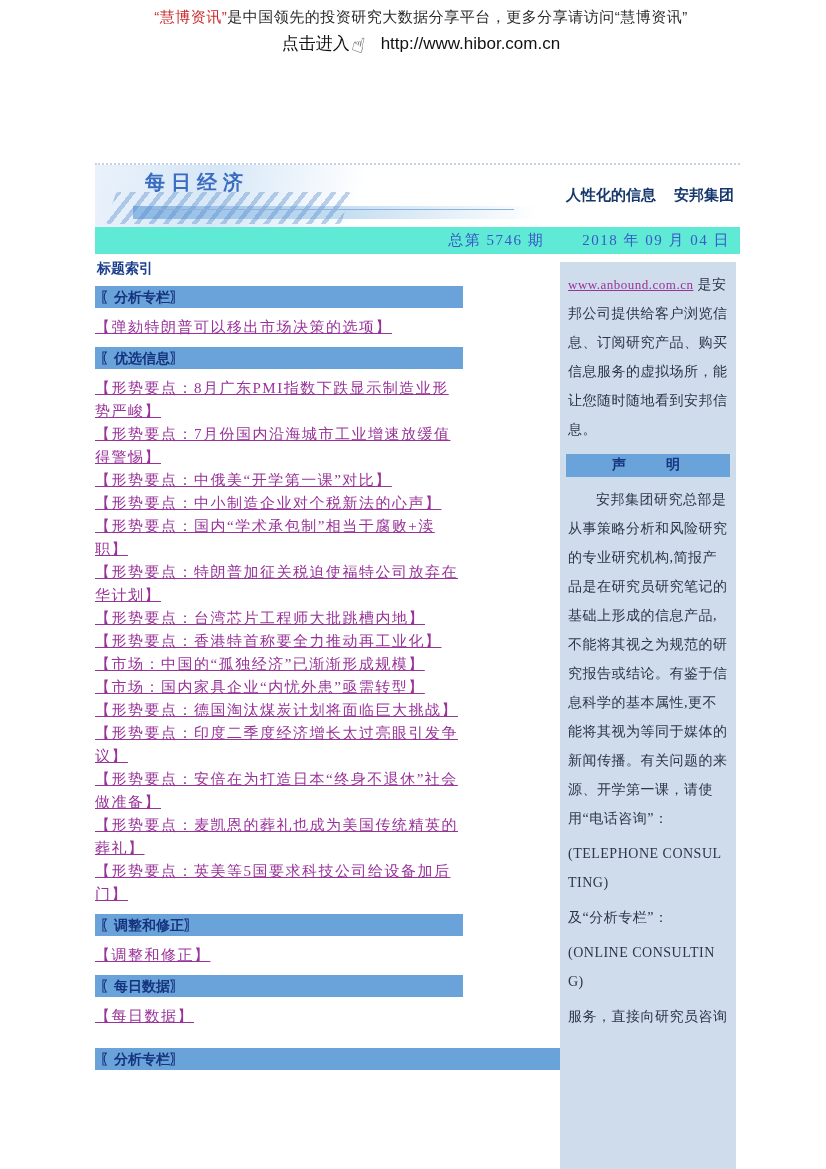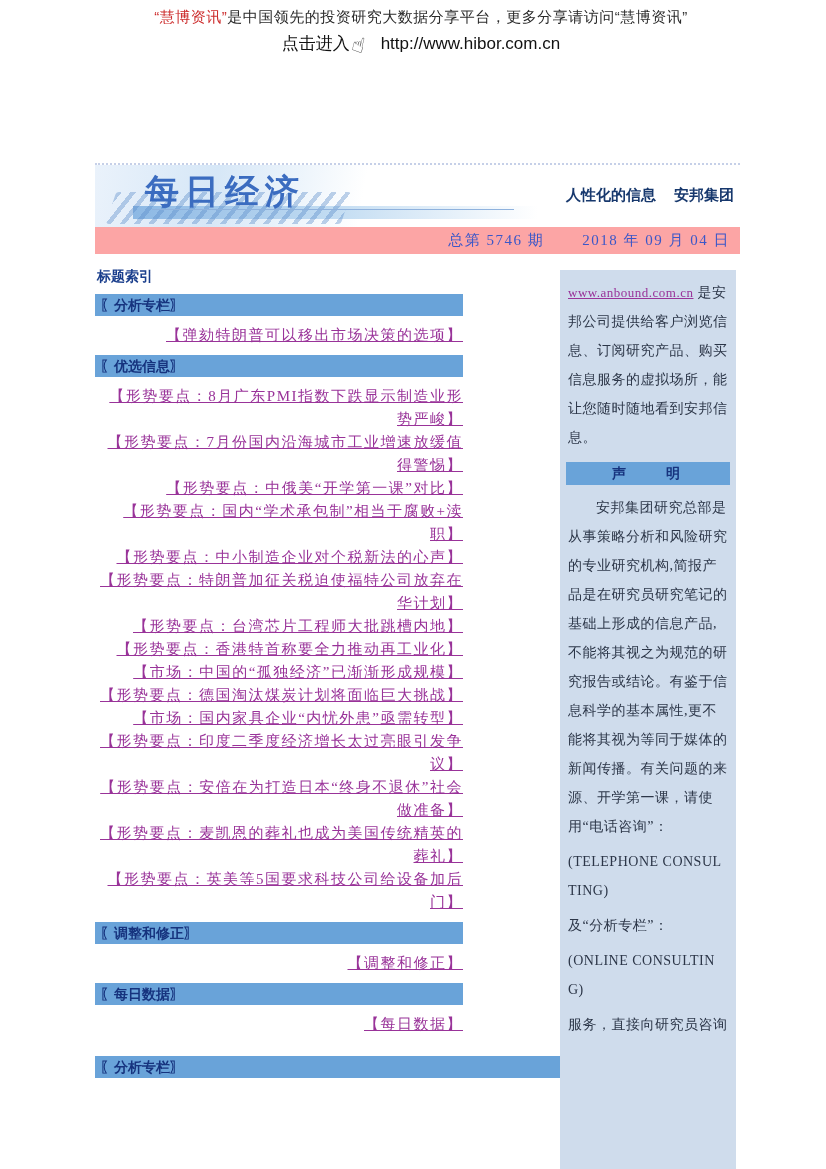--- a/index.html
+++ b/index.html
@@ -19,52 +19,52 @@
   .page{position:absolute;left:95px;top:163px;width:645px;}
   
   .masthead{position:relative;height:62px;border-top:2px dotted #c6d0e8;overflow:hidden;background:#fff;}
   .wash-bg{position:absolute;left:0;top:0;width:340px;height:100%;
     background:linear-gradient(100deg,#eaf2fb 0%,#d6e7f7 35%,rgba(255,255,255,0) 78%);}
   .wash-band{position:absolute;left:38px;top:41px;width:440px;height:13px;
     background:linear-gradient(90deg,#8cb8e4 0%,#c2dcf2 45%,rgba(255,255,255,0) 92%);}
   .wash-diag{position:absolute;left:16px;top:27px;width:235px;height:32px;opacity:.65;
     background:repeating-linear-gradient(115deg,rgba(88,138,200,.6) 0 5px,rgba(255,255,255,0) 5px 13px);
     transform:skewX(-18deg);border-radius:3px;}
-  .masthead-title{position:absolute;left:50px;top:4px;font-size:34px;font-weight:bold;
+  .masthead-title{position:absolute;left:50px;top:4px;font-size:20px;font-weight:bold;
     color:#3b6cc0;letter-spacing:6px;font-family:"Liberation Serif","DejaVu Serif",serif;}
   .title-rule{position:absolute;left:57px;top:44px;width:362px;border-top:1px solid #8fb2dd;}
   .masthead-tagline{position:absolute;right:6px;top:21px;font-size:15px;font-weight:bold;color:#17386d;margin-left:32px;}
   .masthead-tagline .tg2{margin-left:18px;}
   
-  .date-bar{height:27px;line-height:27px;background:#fca5a5;text-align:right;padding-right:10px;
+  .date-bar{height:27px;line-height:27px;background:#5eead4;text-align:right;padding-right:10px;
     box-sizing:border-box;color:#3b57c8;font-size:15px;letter-spacing:1.5px;
     font-family:"Liberation Serif","DejaVu Serif",serif;}
   .date-bar .date-label{margin-left:38px;}
   
-  .content{position:relative;margin-top:14px;}
+  .content{position:relative;margin-top:6px;}
   .left-col{width:368px;}
   .index-title{margin:4px 0 6px 2px;font-size:14px;font-weight:bold;color:#1a3e8c;}
   .sec-bar{height:22px;line-height:22px;background:#69a3d9;color:#16337e;font-weight:bold;
     font-size:14px;padding-left:5px;margin:8px 0;box-sizing:border-box;}
   .sec-bar:first-of-type{margin-top:0;}
   .idx-link{display:block;color:#993399;text-decoration:underline;cursor:pointer;
     font-family:"Liberation Serif","DejaVu Serif",serif;font-size:15px;letter-spacing:1.5px;
-    line-height:23px;word-break:break-all;text-align:right;}
+    line-height:23px;word-break:break-all;}
   .bottom-bar{width:468px;height:22px;line-height:22px;background:#69a3d9;color:#16337e;
     font-weight:bold;font-size:14px;padding-left:5px;box-sizing:border-box;margin-top:20px;}
   
   .right-col{position:absolute;left:465px;top:2px;width:176px;height:1012px;background:#cfdcec;
     box-sizing:border-box;padding:2px 8px;overflow:hidden;
     font-family:"Liberation Serif","DejaVu Serif",serif;color:#2c3648;}
   .rc-p{margin:6px 0 0 0;font-size:14px;line-height:29px;letter-spacing:0.5px;word-break:break-all;}
   .rc-p.indent{text-indent:2em;}
   .rc-link{color:#993399;text-decoration:underline;cursor:pointer;font-size:13px;letter-spacing:0.5px;}
   .rc-bar{height:23px;line-height:23px;background:#69a3d9;color:#16337e;font-weight:bold;
     font-size:14px;text-align:center;margin:10px -2px 8px -2px;
-    font-family:Liberation Serif, serif;letter-spacing:4px;}
+    font-family:Liberation Mono, monospace;letter-spacing:4px;}
   .rc-gap{height:26px;}
 </style>
 </head>
 <body>
 
 <div class="banner">
   <div class="banner-line1">
     <span class="brand">“慧博资讯”</span><span>是中国领先的投资研究大数据分享平台，更多分享请访问“慧博资讯”</span>
   </div>
   <div class="banner-line2">
@@ -94,28 +94,28 @@
     <div class="left-col">
       <div class="index-title">标题索引</div>
 
       <div class="sec-bar">〖分析专栏〗</div>
       <a class="idx-link">【弹劾特朗普可以移出市场决策的选项】</a>
 
       <div class="sec-bar">〖优选信息〗</div>
       <a class="idx-link">【形势要点：8月广东PMI指数下跌显示制造业形势严峻】</a>
       <a class="idx-link">【形势要点：7月份国内沿海城市工业增速放缓值得警惕】</a>
       <a class="idx-link">【形势要点：中俄美“开学第一课”对比】</a>
+      <a class="idx-link">【形势要点：中小制造企业对个税新法的心声】</a>
       <a class="idx-link">【形势要点：国内“学术承包制”相当于腐败+渎职】</a>
-      <a class="idx-link">【形势要点：中小制造企业对个税新法的心声】</a>
       <a class="idx-link">【形势要点：特朗普加征关税迫使福特公司放弃在华计划】</a>
       <a class="idx-link">【形势要点：台湾芯片工程师大批跳槽内地】</a>
       <a class="idx-link">【形势要点：香港特首称要全力推动再工业化】</a>
       <a class="idx-link">【市场：中国的“孤独经济”已渐渐形成规模】</a>
+      <a class="idx-link">【市场：国内家具企业“内忧外患”亟需转型】</a>
       <a class="idx-link">【形势要点：德国淘汰煤炭计划将面临巨大挑战】</a>
-      <a class="idx-link">【市场：国内家具企业“内忧外患”亟需转型】</a>
       <a class="idx-link">【形势要点：印度二季度经济增长太过亮眼引发争议】</a>
       <a class="idx-link">【形势要点：安倍在为打造日本“终身不退休”社会做准备】</a>
       <a class="idx-link">【形势要点：麦凯恩的葬礼也成为美国传统精英的葬礼】</a>
       <a class="idx-link">【形势要点：英美等5国要求科技公司给设备加后门】</a>
 
       <div class="sec-bar">〖调整和修正〗</div>
       <a class="idx-link">【调整和修正】</a>
 
       <div class="sec-bar">〖每日数据〗</div>
       <a class="idx-link">【每日数据】</a>

